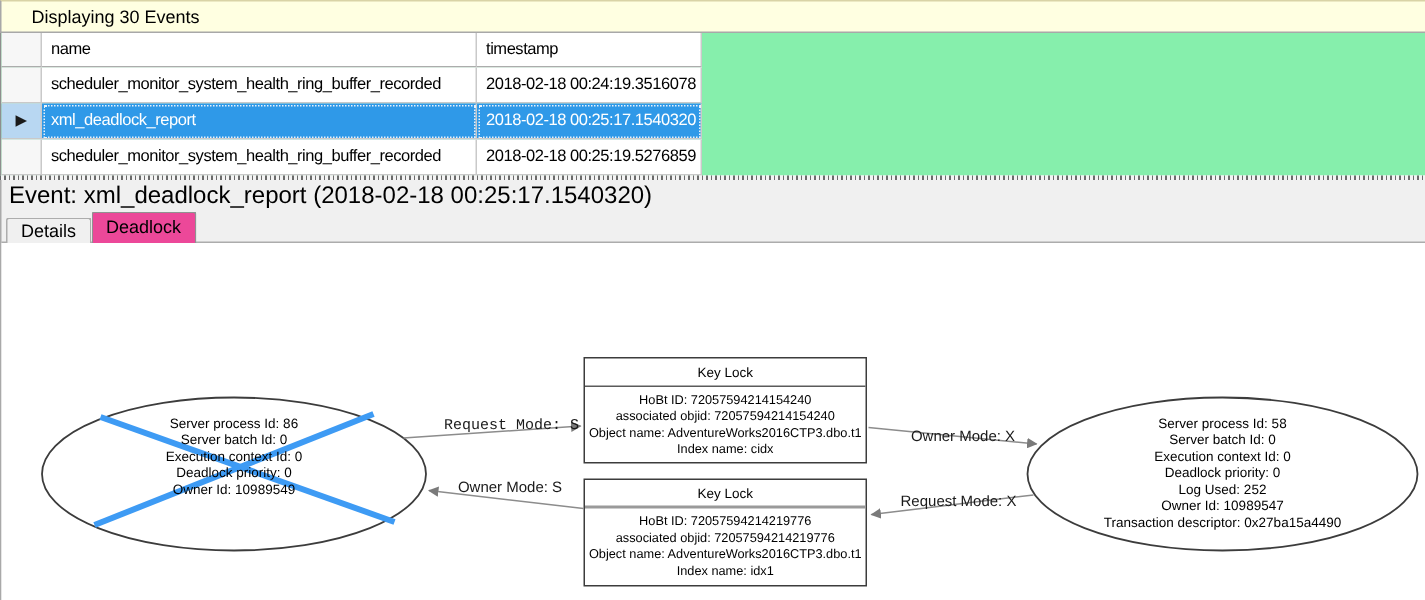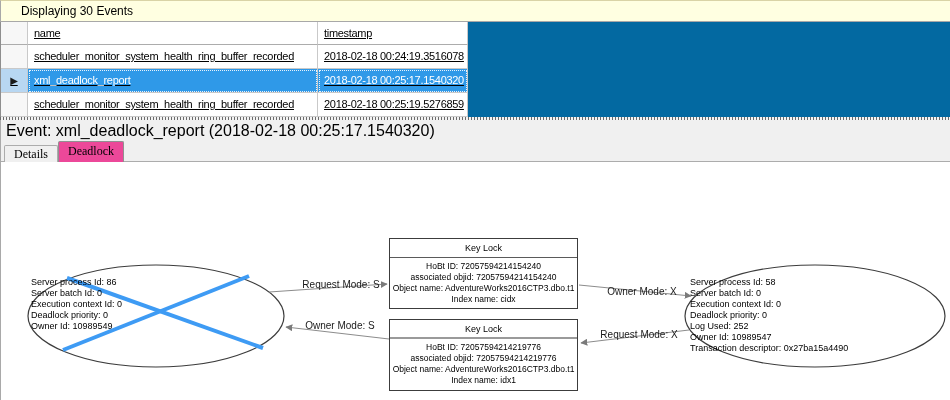--- a/index.html
+++ b/index.html
@@ -11,21 +11,21 @@
   .title-bar {
     position:absolute; left:0; top:0; width:950px; height:22px;
     background:#FFFFE1; border-top:1px solid #D9D3A6; border-bottom:1px solid #A8A8A8;
     border-left:1px solid #A8A8A8;
     font-size:12px; line-height:20px; padding-left:20px; color:#000;
   }
 
   
   .table-area {
     position:absolute; left:0; top:22px; width:950px; height:95px;
-    background:#0369a1; border-left:1px solid #8E8E8E;text-decoration:underline;
+    background:#86efac; border-left:1px solid #8E8E8E;
   }
   .grid-row { display:flex; width:467px; }
   .grid-cell {
     background:#fff; border-right:1px solid #C9C9C9; border-bottom:1px solid #C9C9C9;
     font-size:11px; letter-spacing:-0.3px; line-height:23px; padding-left:6px;
     white-space:nowrap; overflow:hidden;
   }
   .hdr .grid-cell { height:23px; line-height:22px; border-bottom:1px solid #ACACAC; }
   .row .grid-cell { height:24px; }
   .c-rowhdr { width:27px; padding:0; background:#F7F7F7; text-align:center; }
@@ -49,33 +49,33 @@
     background:#F0F0F0; border-left:1px solid #A9A9A9;
   }
   .event-caption { height:21px; font-size:16px; line-height:21px; padding-left:5px; color:#000; }
 
   .tab-strip { position:relative; height:21px; padding-left:3px; }
   .tab-strip .baseline { position:absolute; left:0; right:0; bottom:0; height:1px; background:#ACACAC; }
   .tab {
     position:relative; display:inline-block; font-size:12px; padding:0 9px;
     border:1px solid #ACACAC; border-bottom:none; border-radius:2px 2px 0 0;
     background:#F0F0F0; height:17px; line-height:16px; margin-top:4px; vertical-align:bottom;
-    color:#000; z-index:1;font-family:Liberation Serif, serif;
+    color:#000; z-index:1;
   }
   .tab.active {
     background:#ec4899; height:21px; line-height:19px; margin-top:0; z-index:3;
     border-color:#919191;
   }
 
   
   .graph { position:relative; width:949px; height:238px; background:#fff; }
   .graph svg { position:absolute; left:0; top:0; }
 
   .node-text {
-    position:absolute; text-align:left; font-size:9px; line-height:11px; color:#000;
+    position:absolute; text-align:center; font-size:9px; line-height:11px; color:#000;
   }
   .lockbox {
     position:absolute; background:#fff; border:1px solid #3c3c3c;
   }
   .lockbox .lb-title {
     height:19px; line-height:19px; text-align:center; font-size:9px; border-bottom:1px solid #5a5a5a;
   }
   .lockbox.thicksep .lb-title { border-bottom:2px solid #9a9a9a; }
   .lockbox .lb-body { padding-top:3px; text-align:center; font-size:8.5px; line-height:11px; white-space:nowrap; }
   .edge-label {
@@ -175,20 +175,20 @@
       <div class="lockbox thicksep" style="left:388px; top:157px; width:189px; height:72px;">
         <div class="lb-title">Key Lock</div>
         <div class="lb-body">
           <div>HoBt ID: 72057594214219776</div>
           <div>associated objid: 72057594214219776</div>
           <div>Object name: AdventureWorks2016CTP3.dbo.t1</div>
           <div>Index name: idx1</div>
         </div>
       </div>
 
-      <div class="edge-label" style="left:292px; top:117px; width:96px;">Request Mode: S</div>
+      <div class="edge-label" style="left:292px; top:117px; width:96px;font-family:Liberation Mono, monospace;">Request Mode: S</div>
       <div class="edge-label" style="left:296px; top:158px; width:86px;">Owner Mode: S</div>
       <div class="edge-label" style="left:598px; top:124px; width:86px;">Owner Mode: X</div>
       <div class="edge-label" style="left:590px; top:167px; width:96px;text-align:center;">Request Mode: X</div>
     </div>
   </div>
 
 </div>
 
 </body></html>

